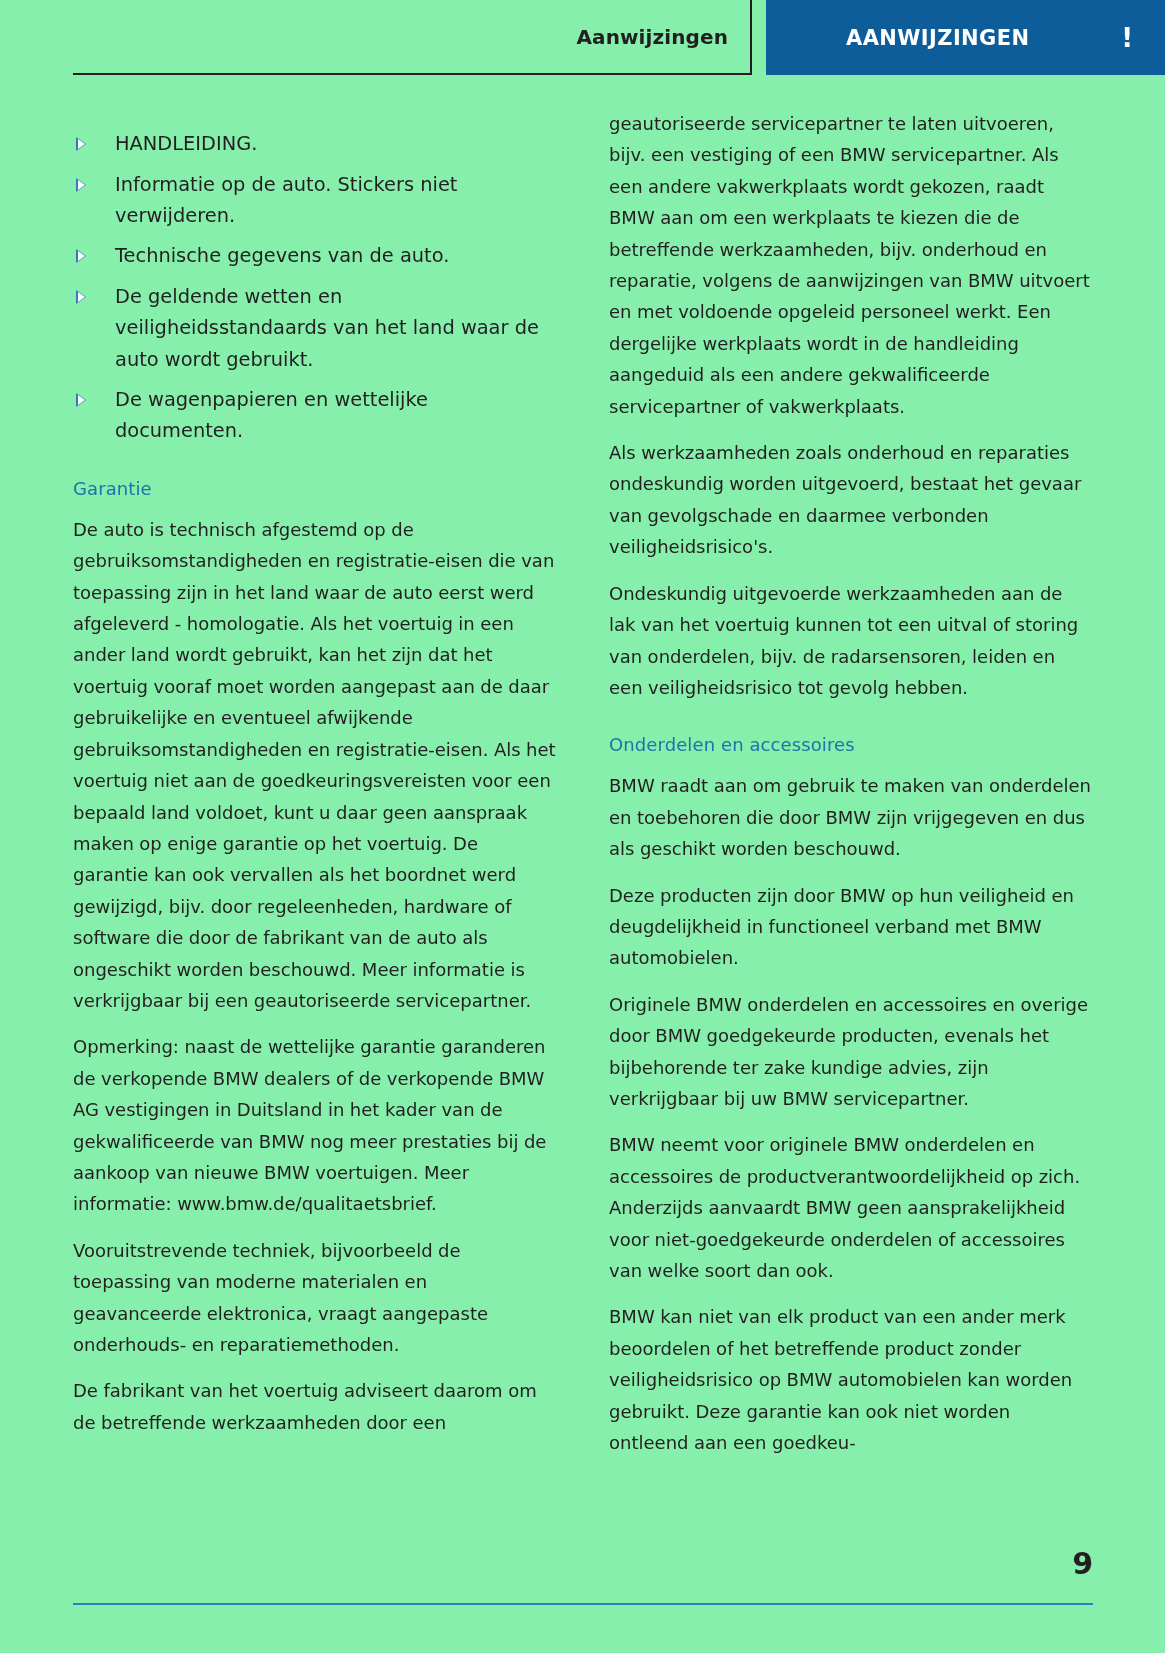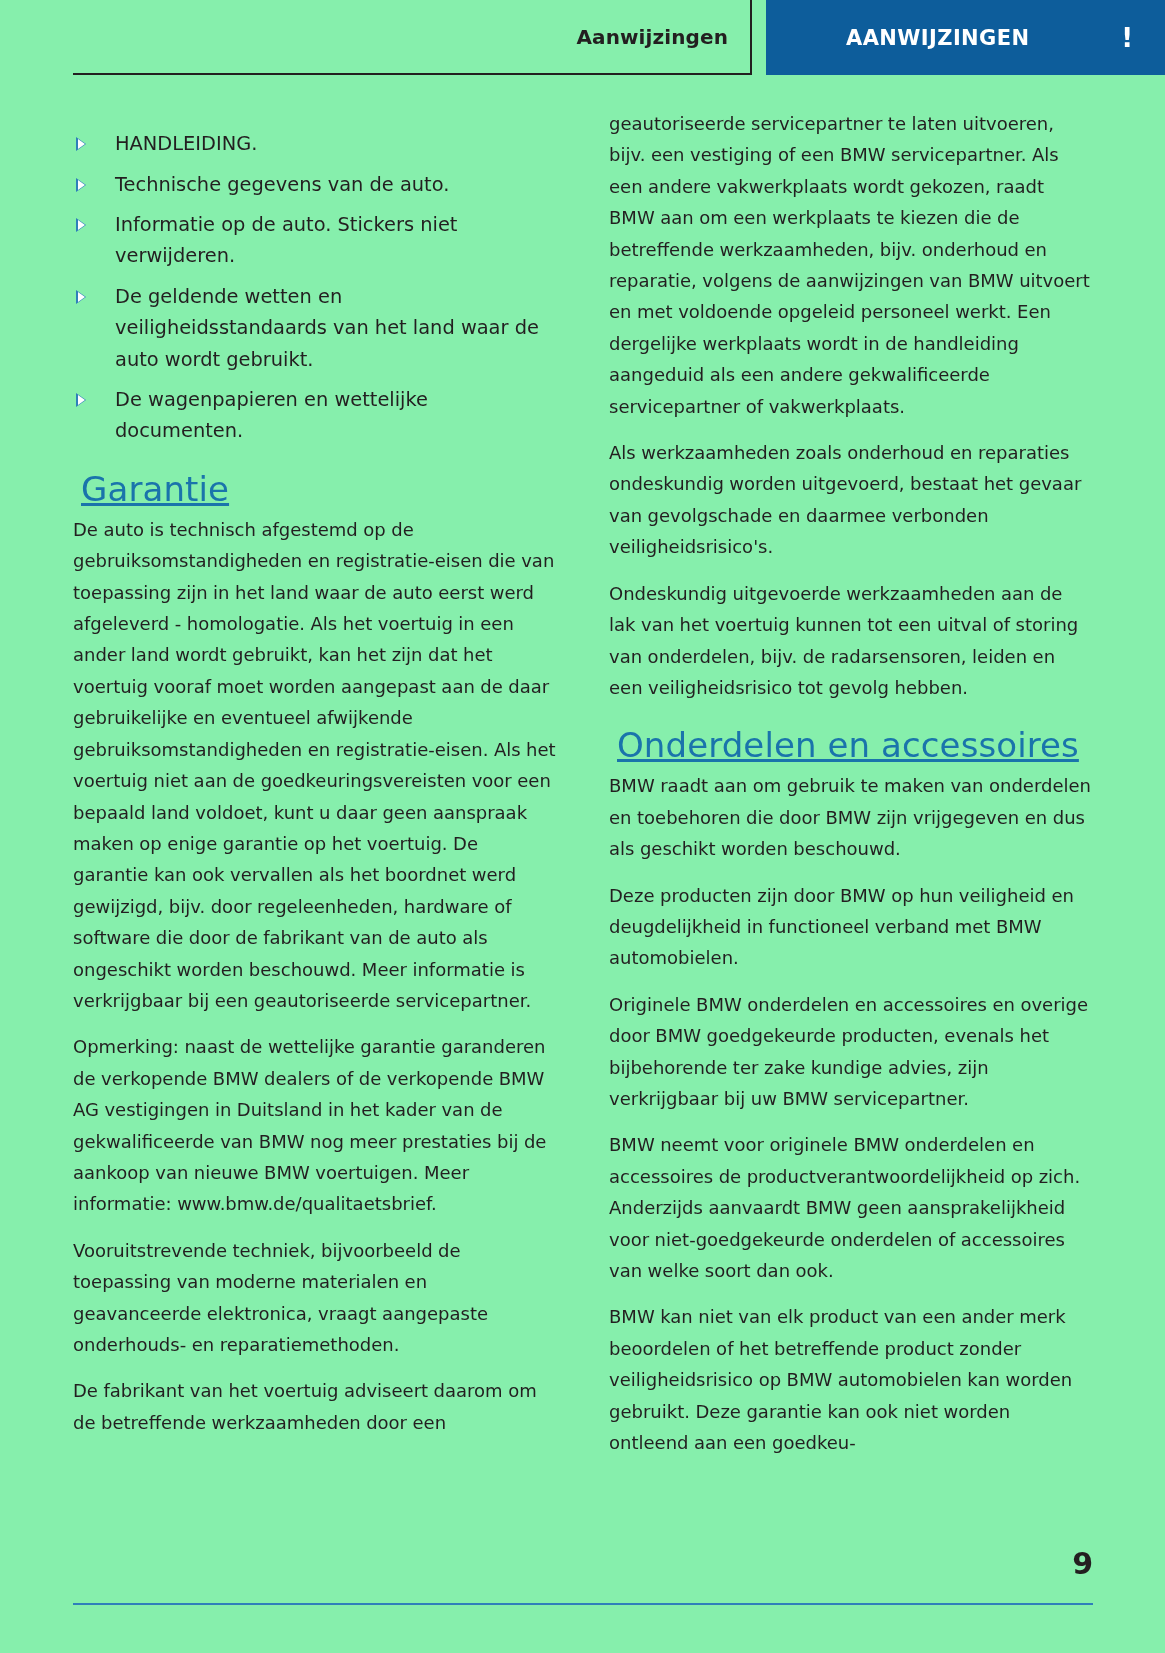--- a/index.html
+++ b/index.html
@@ -88,27 +88,26 @@
   
   p.body {
     margin: 0 0 15px 0;
     font-size: 18px;
     line-height: 31.4px;
     color: #231f20;
     text-align: left;
     word-spacing: -0.2px;
   }
   h2.section {
-    margin: 26px 0 9px 8px;
-    font-size: 34px;
+    margin: 26px 0 9px 0;
+    font-size: 18px;
     font-weight: normal;
     line-height: 32px;
     color: #1a74ab;
     letter-spacing: 0.1px;
-    text-decoration: underline;
   }
   .col > h2.section:first-child {
     margin-top: 0;
   }
 
   
   ul.bullets {
     list-style: none;
     margin: 0 0 14px 0;
     padding: 0;
@@ -188,25 +187,25 @@
 
     <div class="col">
 
       <ul class="bullets">
         <li>
           <span class="tri"></span>
           <span>HANDLEIDING.</span>
         </li>
         <li>
           <span class="tri"></span>
+          <span>Informatie op de auto. Stickers niet verwijderen.</span>
+        </li>
+        <li>
+          <span class="tri"></span>
           <span>Technische gegevens van de auto.</span>
-        </li>
-        <li>
-          <span class="tri"></span>
-          <span>Informatie op de auto. Stickers niet verwijderen.</span>
         </li>
         <li>
           <span class="tri"></span>
           <span>De geldende wetten en veiligheidsstandaards van het land waar de auto wordt gebruikt.</span>
         </li>
         <li>
           <span class="tri"></span>
           <span>De wagenpapieren en wettelijke documenten.</span>
         </li>
       </ul>

